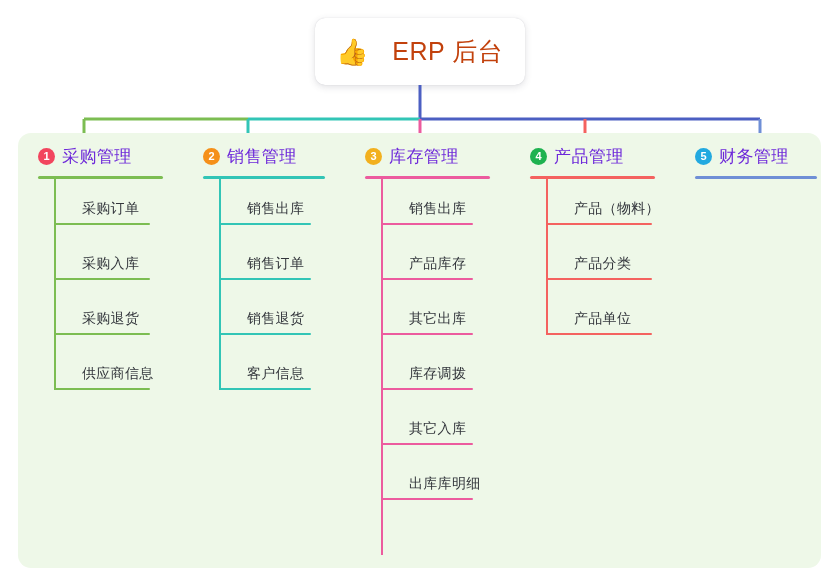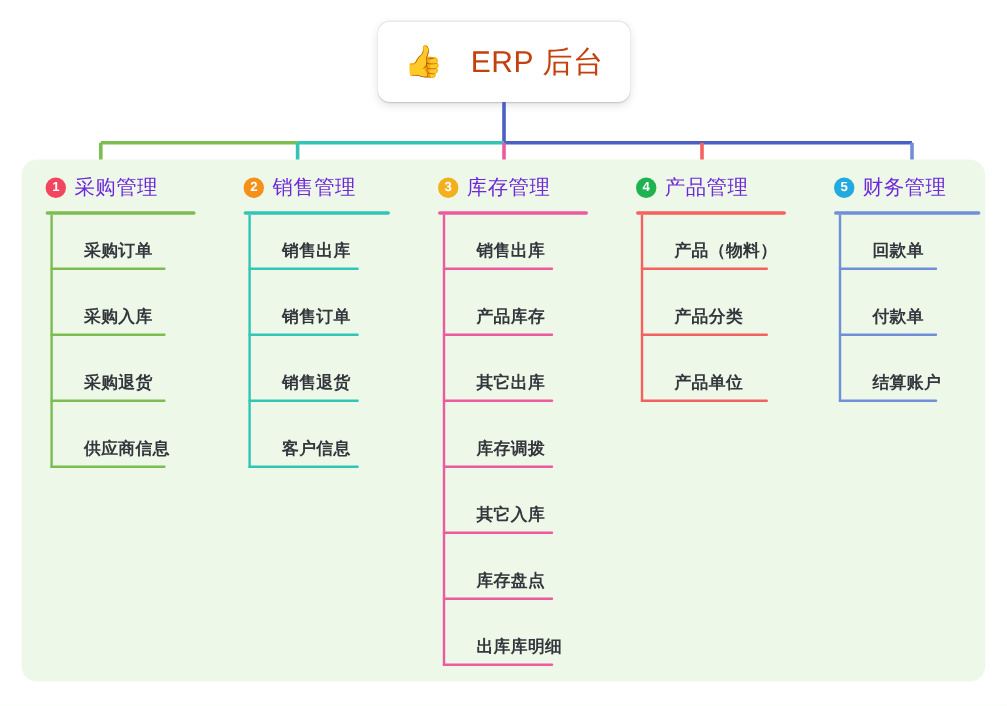--- a/index.html
+++ b/index.html
@@ -104,23 +104,22 @@
   .col-rule {
     height: 3px;
     margin-top: 7px;
     margin-left: 20px;
     border-radius: 2px;
   }
 
   
   .items {
     position: relative;
-    margin-left: 24px;
+    margin-left: 36px;
     margin-top: 0;
-    font-weight: bold;
   }
   .spine {
     position: absolute;
     left: 0;
     top: 0;
     width: 2px;
   }
   .item {
     position: relative;
     height: 55px;
@@ -241,24 +240,20 @@
           </div>
           <div class="item">
             <span class="item-label">库存调拨</span>
             <div class="item-rule" style="width: 92px; background: rgb(236, 91, 158);"></div>
           </div>
           <div class="item">
             <span class="item-label">其它入库</span>
             <div class="item-rule" style="width: 92px; background: rgb(236, 91, 158);"></div>
           </div>
           <div class="item">
-            <span class="item-label">库存盘点</span>
-            <div class="item-rule" style="width: 92px; background: rgb(236, 91, 158);"></div>
-          </div>
-          <div class="item">
             <span class="item-label">出库库明细</span>
             <div class="item-rule" style="width: 92px; background: rgb(236, 91, 158);"></div>
           </div>
         </div>
       </div>
       <div class="column" style="width: 165px;">
         <div class="col-head">
           <span class="badge" style="background: rgb(30, 178, 80);">4</span>
           <span class="col-title">产品管理</span>
         </div>
@@ -278,31 +273,16 @@
             <div class="item-rule" style="width: 106px; background: rgb(244, 98, 95);"></div>
           </div>
         </div>
       </div>
       <div class="column" style="width: 146px;">
         <div class="col-head">
           <span class="badge" style="background: rgb(34, 169, 224);">5</span>
           <span class="col-title">财务管理</span>
         </div>
         <div class="col-rule" style="width: 122px; background: rgb(111, 143, 214);"></div>
-        <div class="items">
-          <div class="spine" style="background: rgb(111, 143, 214); height: 156px;"></div>
-          <div class="item">
-            <span class="item-label">回款单</span>
-            <div class="item-rule" style="width: 82px; background: rgb(111, 143, 214);"></div>
-          </div>
-          <div class="item">
-            <span class="item-label">付款单</span>
-            <div class="item-rule" style="width: 82px; background: rgb(111, 143, 214);"></div>
-          </div>
-          <div class="item">
-            <span class="item-label">结算账户</span>
-            <div class="item-rule" style="width: 82px; background: rgb(111, 143, 214);"></div>
-          </div>
-        </div>
       </div>
     </div>
 
 </div>
 
 </body></html>

